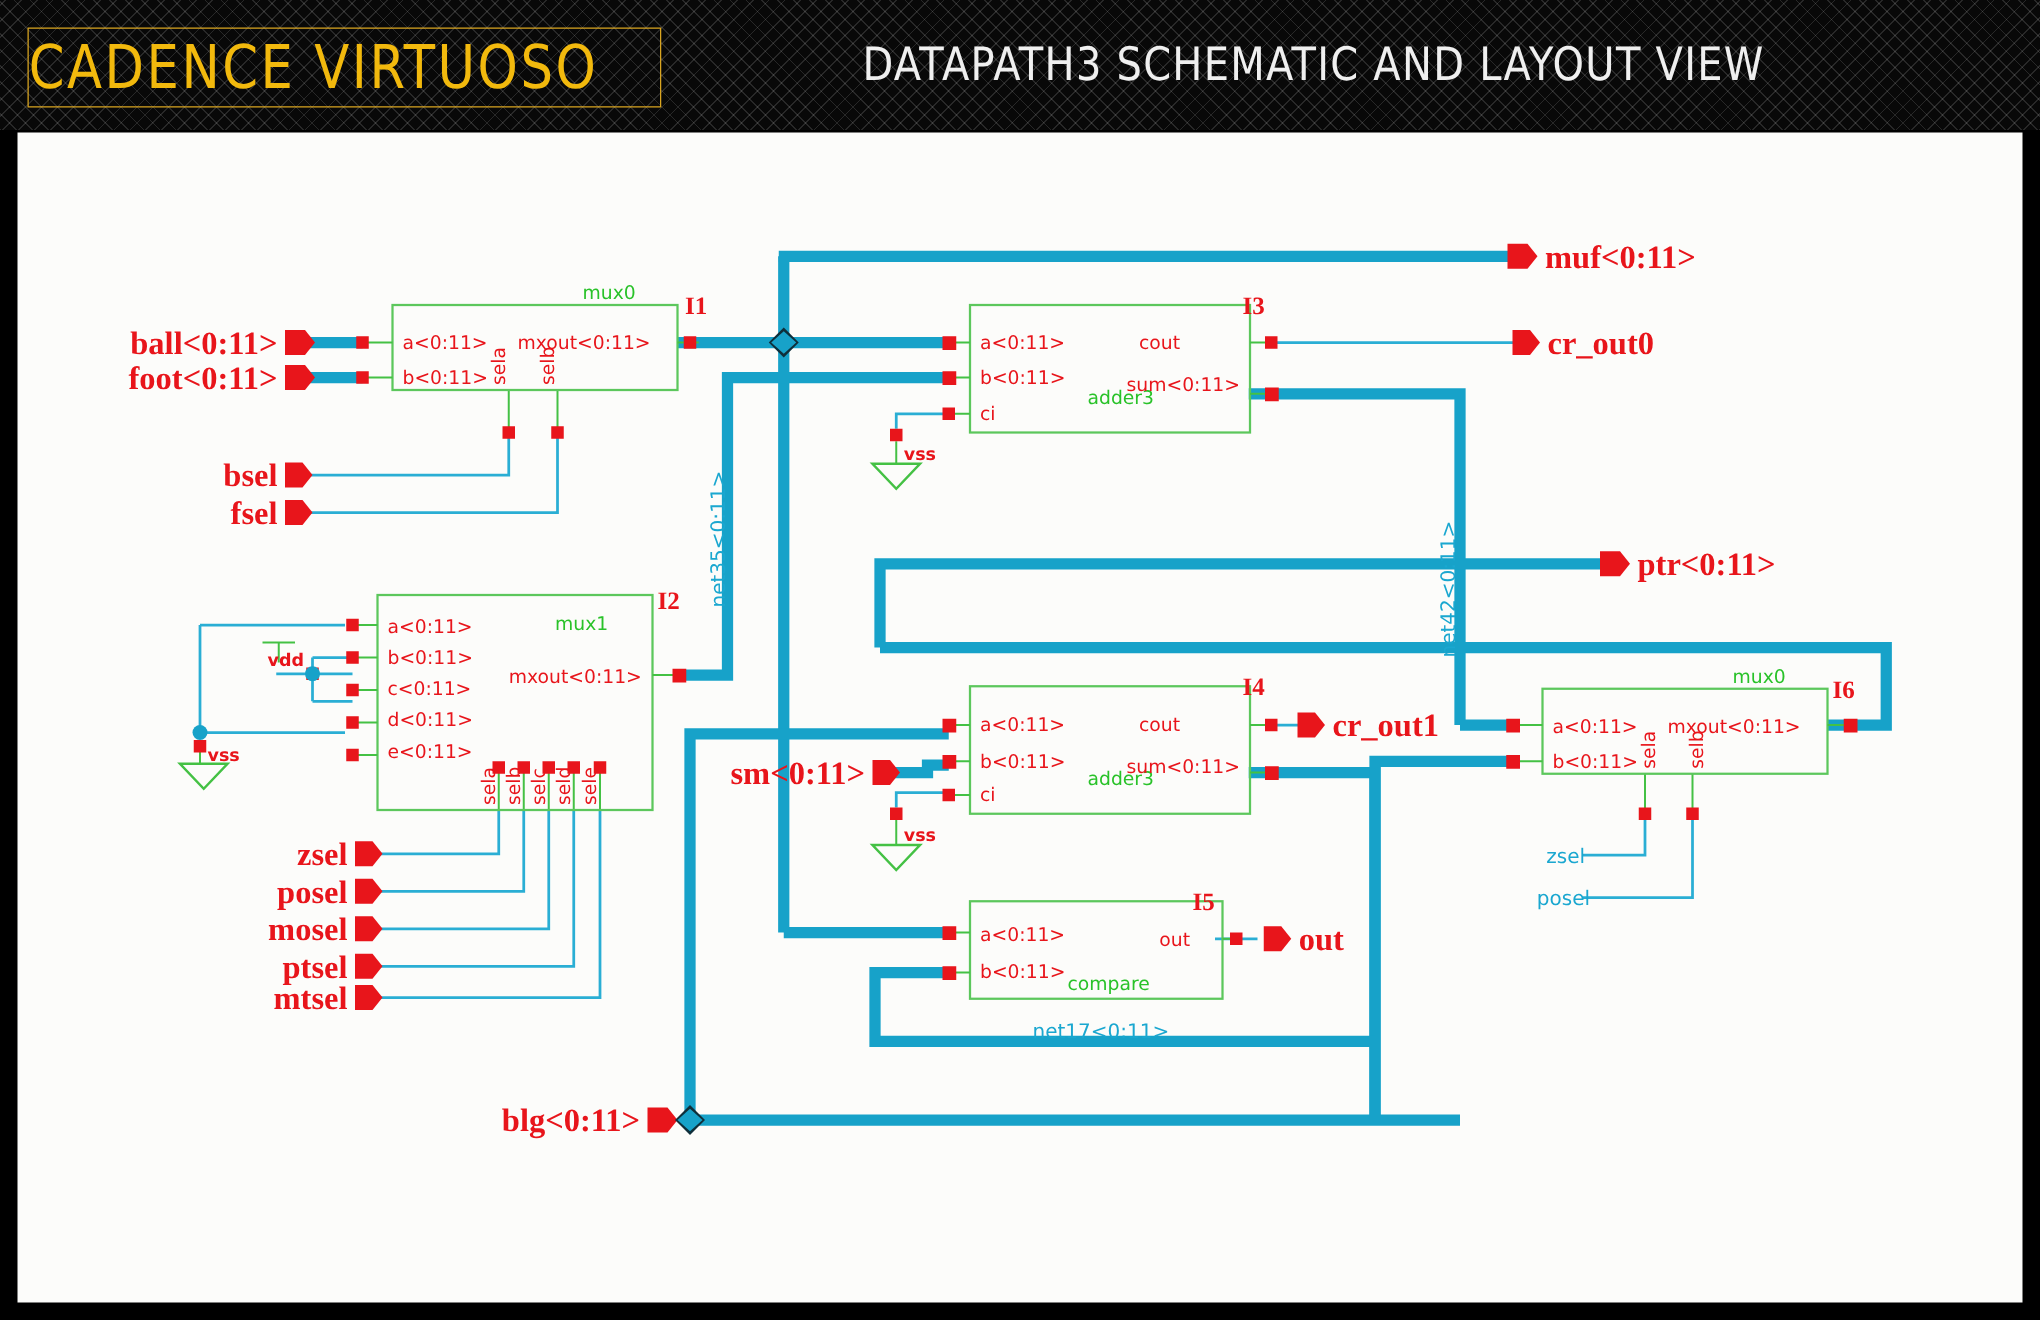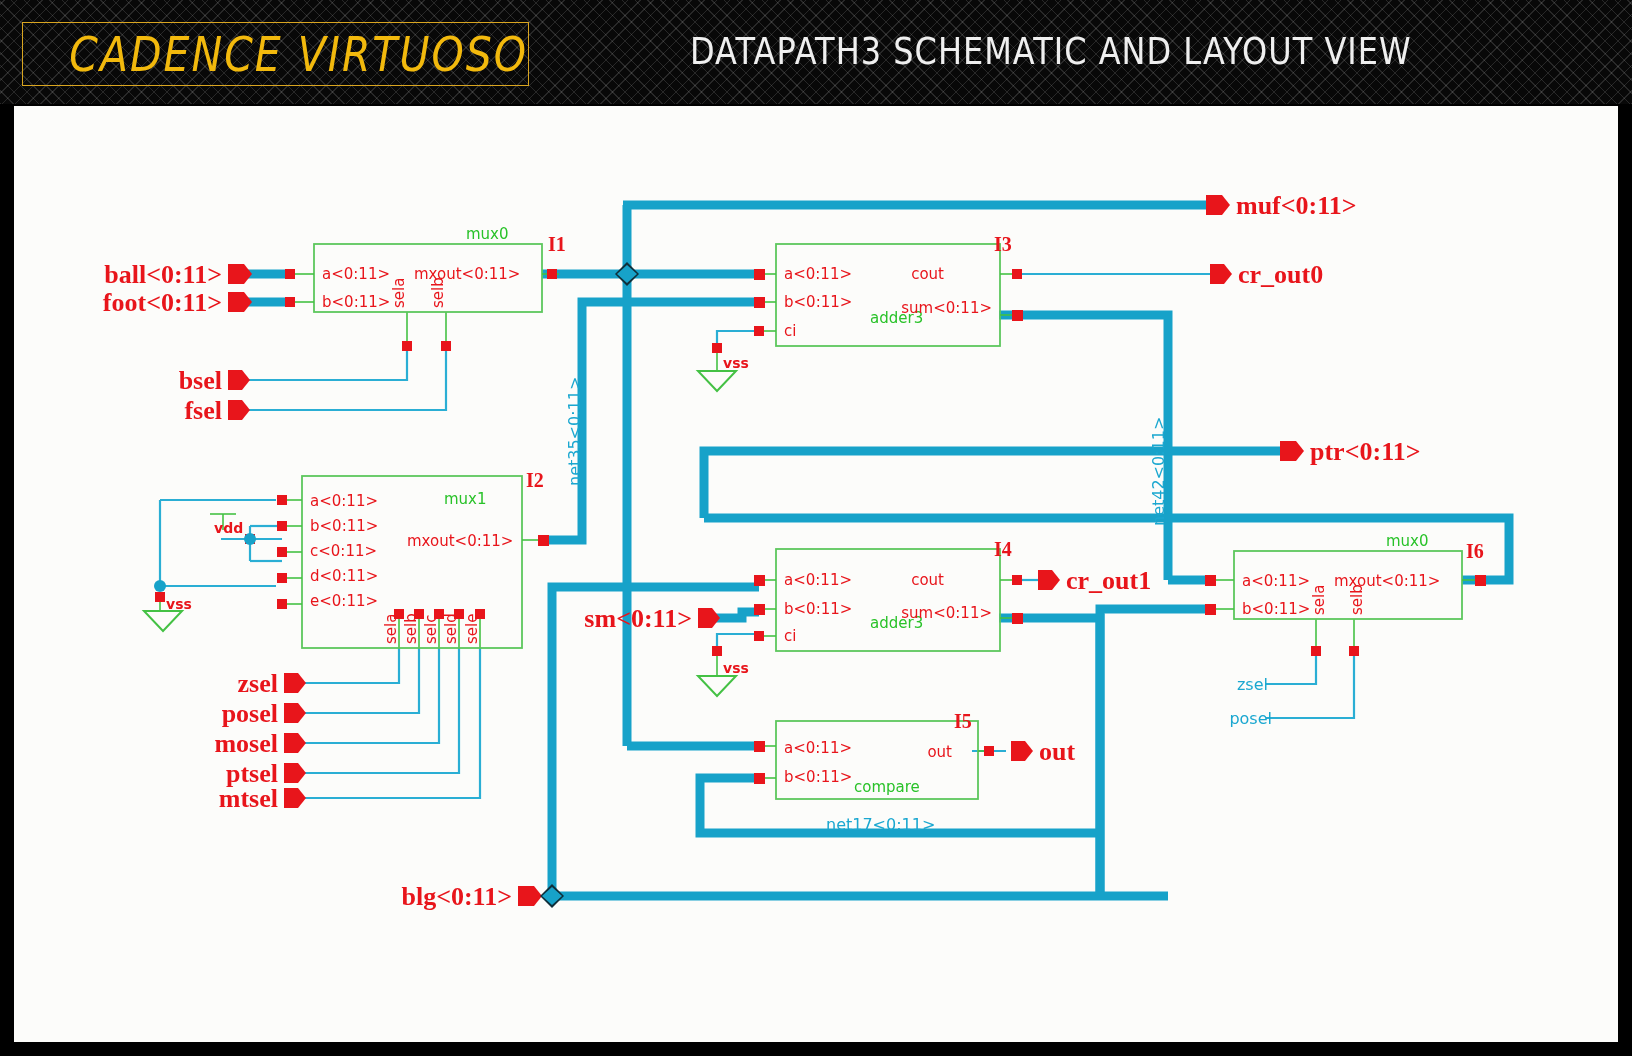--- a/index.html
+++ b/index.html
@@ -20,21 +20,21 @@
     background:
       repeating-linear-gradient(45deg, rgba(255,255,255,.13) 0 1px, rgba(0,0,0,0) 1px 9px),
       repeating-linear-gradient(-45deg, rgba(255,255,255,.13) 0 1px, rgba(0,0,0,0) 1px 9px),
       #080808;
     box-sizing: border-box;
   }
   #brand-box {
     position: absolute; left: 22px; top: 22px;
     width: 505px; height: 62px;
     border: 1px solid #d9a520;
-    display: flex; align-items: center; justify-content: flex-end; font-style: italic;
+    display: flex; align-items: center; justify-content: flex-start;
   }
   #brand-text {
     color: #f2b90d;
     font-size: 41px;
     letter-spacing: 2px;
     font-family: "DejaVu Sans", sans-serif;
     font-weight: 400;
     transform: scaleY(1.18);
     white-space: nowrap;
   }

